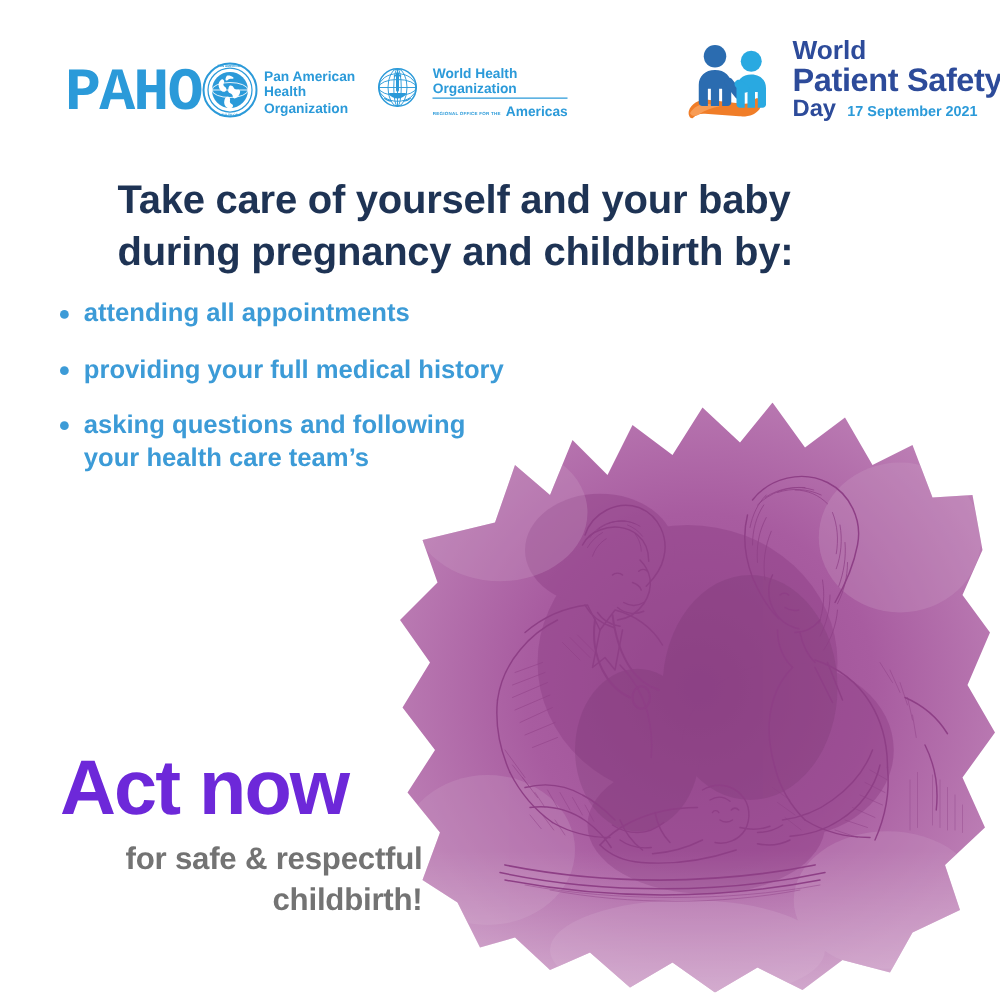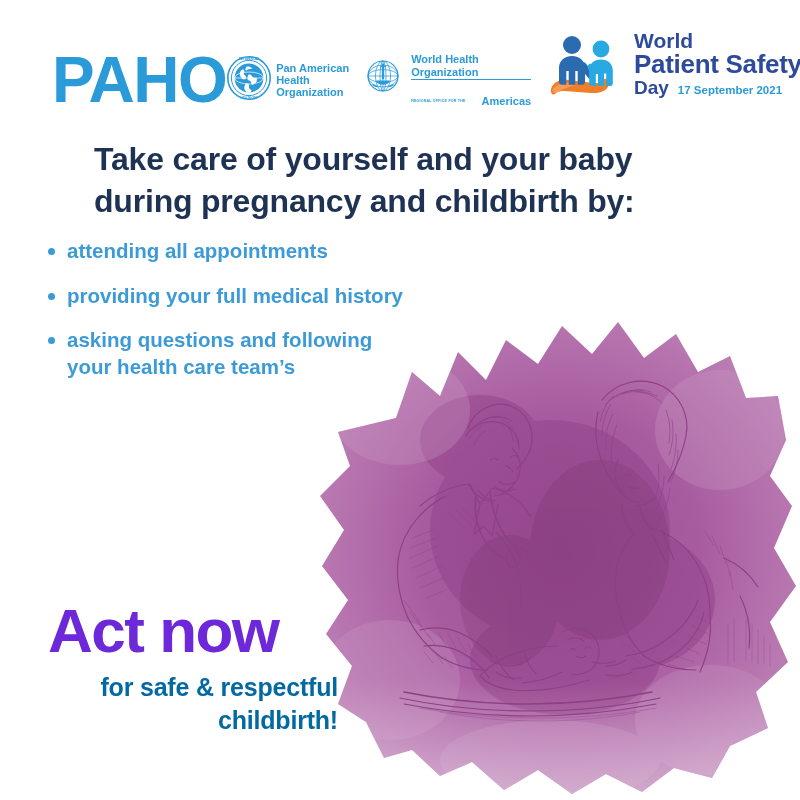--- a/index.html
+++ b/index.html
@@ -19,38 +19,38 @@
 
   
   #header{
     position:absolute;left:0;top:0;width:800px;height:125px;
   }
   #paho-lockup{
     position:absolute;left:52px;top:48px;
     display:flex;align-items:center;
   }
   .paho-word{
-    font-size:64px;font-weight:bold;letter-spacing:-1.5px;
+    font-size:48px;font-weight:bold;letter-spacing:-1.5px;
     color:#2b9ad9;line-height:1;
-    font-family:Liberation Sans, sans-serif;
+    font-family:Liberation Mono, monospace;
     text-align:center;
   }
   .emblem{flex:0 0 auto;}
   .org-block{
     margin-left:4px;margin-right:10px;
     display:flex;flex-direction:column;justify-content:center;
   }
   .org-line{
     font-size:11px;font-weight:bold;color:#2b9ad9;
     line-height:1.12;white-space:nowrap;
   }
   .who-under{
     border-top:1.6px solid #2b9ad9;
-    margin-top:1px;padding-top:16px;
-    display:flex;align-items:center;gap:16px;
+    margin-top:1px;padding-top:6px;
+    display:flex;align-items:center;gap:4px;
   }
   .who-tiny{
     font-size:3.6px;font-weight:bold;color:#2b9ad9;
     letter-spacing:.2px;white-space:nowrap;
   }
   .who-americas{
     font-size:11px;font-weight:bold;color:#2b9ad9;line-height:1;
   }
 
   
@@ -104,21 +104,21 @@
   
   #actnow{
     position:absolute;left:48px;top:600px;width:290px;
     z-index:5;
   }
   #act-main{
     color:#6d28d9;font-weight:bold;font-size:62px;
     line-height:1;letter-spacing:-1.5px;
   }
   #act-sub{
-    color:#0369a1;font-weight:bold;font-size:25px;
+    color:#737373;font-weight:bold;font-size:25px;
     line-height:1.33;text-align:right;margin-top:9px;
     letter-spacing:-0.2px;
   }
   #act-sub .a-line{display:block;}
 </style>
 </head>
 <body>
 
 <div id="poster">
 

